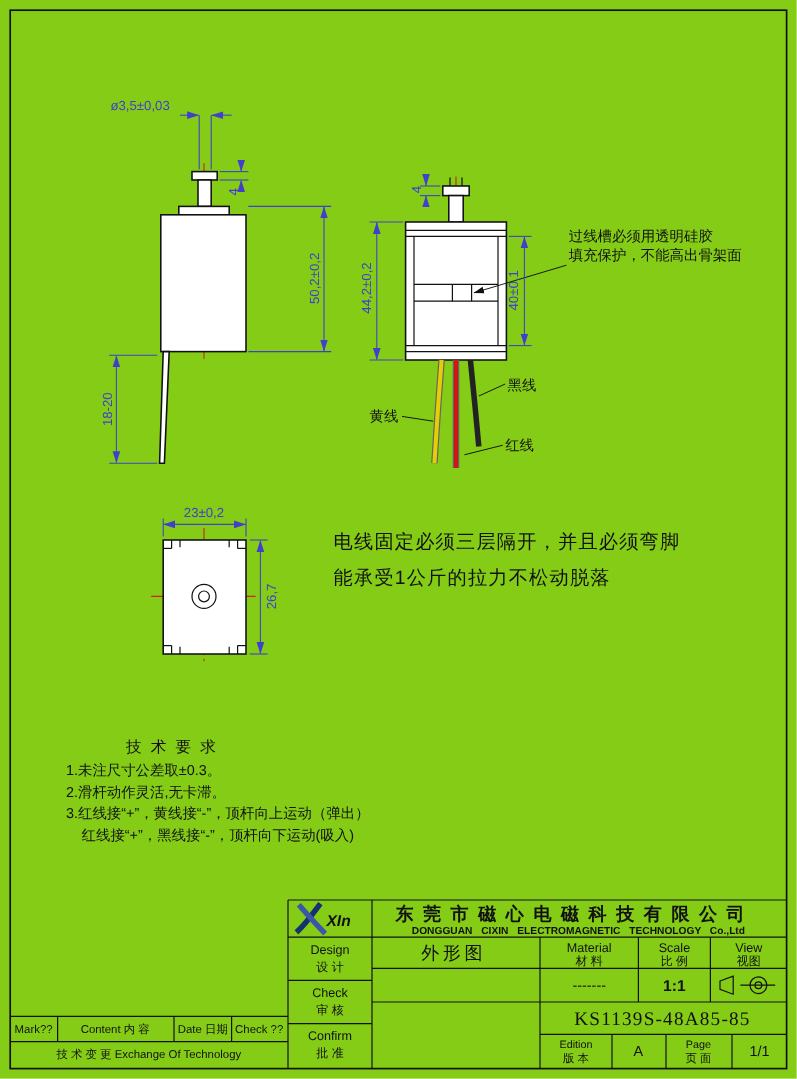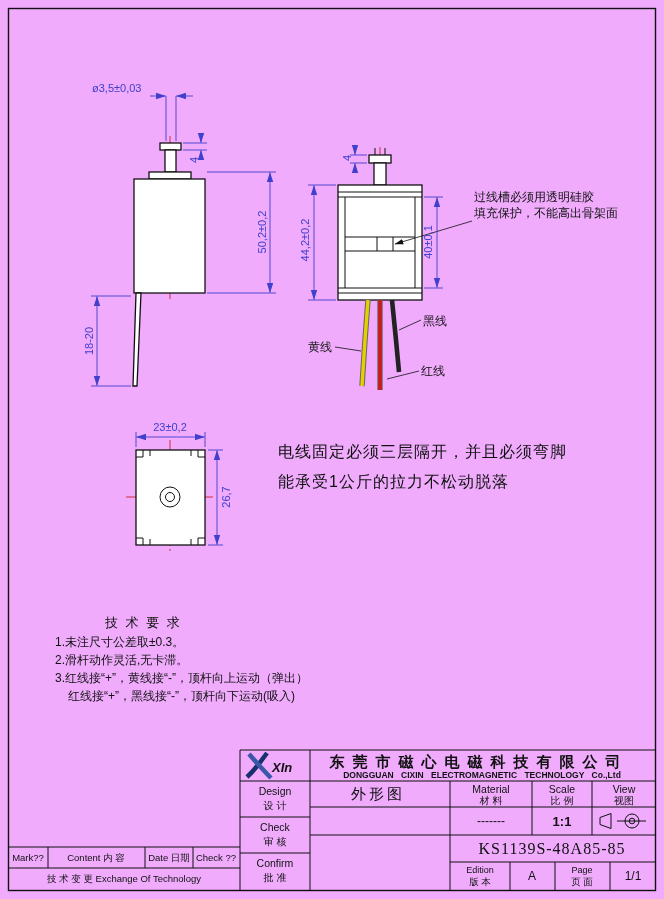--- a/index.html
+++ b/index.html
@@ -1,16 +1,16 @@
 <!DOCTYPE html>
 <html><head>
 <meta charset="utf-8">
 <style>
   html,body{margin:0;padding:0;background:#ffffff;}
-  .page{position:relative;width:664px;height:899px;background:#f0abfc;overflow:hidden;}
+  .page{position:relative;width:664px;height:899px;background:#84cc16;overflow:hidden;}
   .page svg{position:absolute;left:0;top:0;}
   text{font-family:"Liberation Sans","DejaVu Sans",sans-serif;fill:#111;}
   .dimtxt{fill:#4040cc;font-size:11px;}
   .lbl{font-size:12px;}
   .note{font-size:12px;}
   .big{font-size:16px;letter-spacing:1px;}
   .tech-title{font-size:13px;letter-spacing:2px;}
   .tech{font-size:12px;}
   .tb-en-sm{font-size:9px;}
   .tb-cn-sm{font-size:9.5px;}

